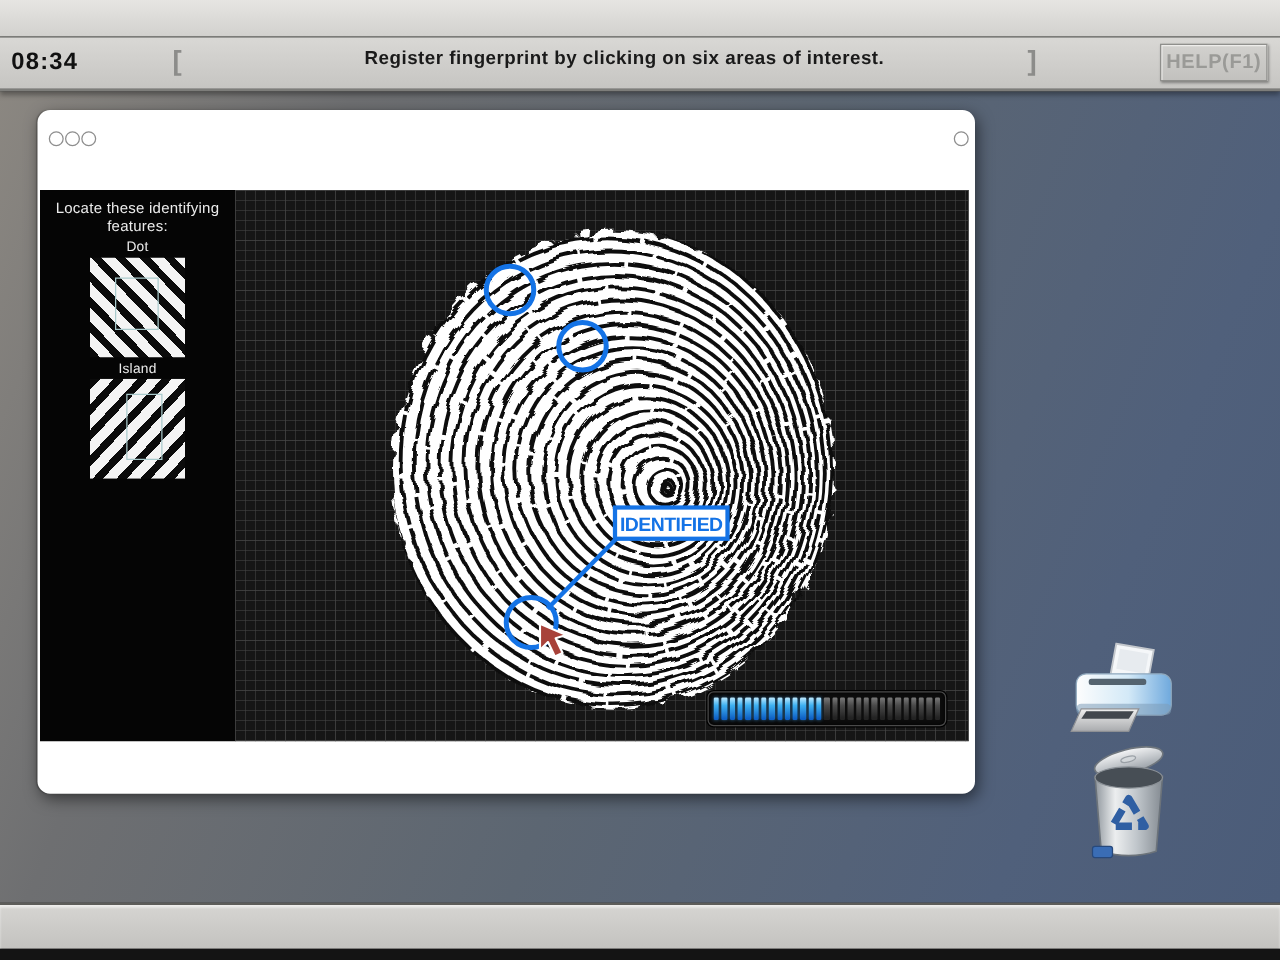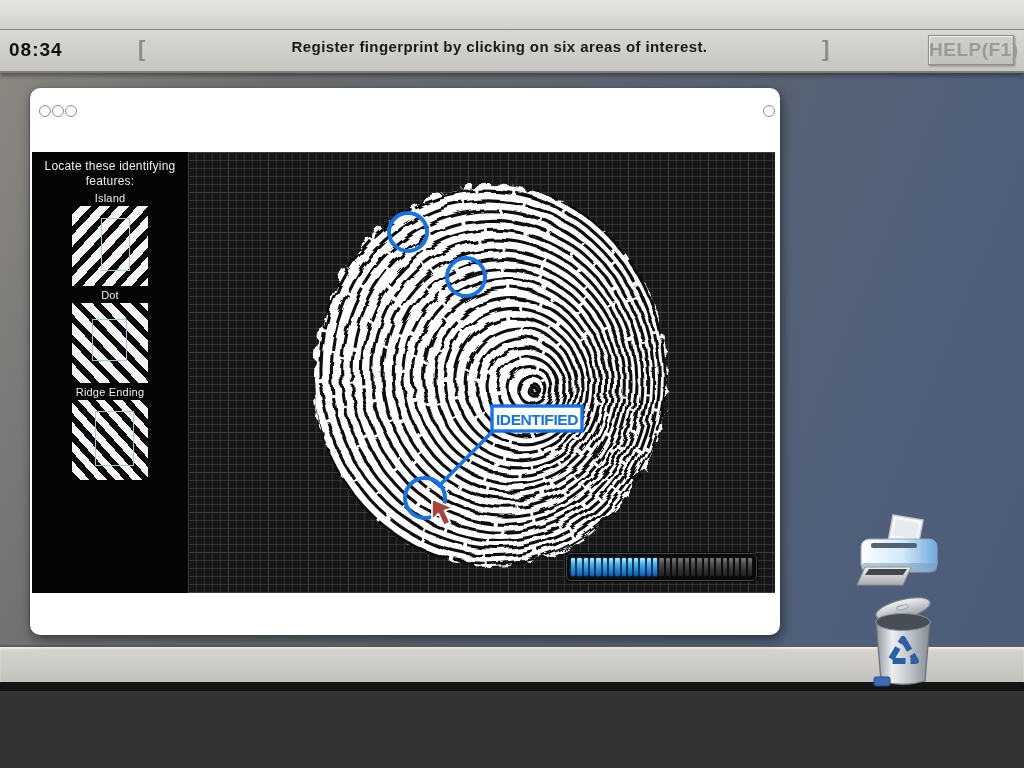--- a/index.html
+++ b/index.html
@@ -11,24 +11,24 @@
   .wall-top{ height:30px; background:linear-gradient(#e6e5e2,#d2d1ce); border-bottom:1px solid #8a8a86; }
   .status-bar{ position:relative; height:43px; background:linear-gradient(#d9d8d5,#c6c5c2);
                border-bottom:2px solid #7d7d7a; box-shadow:0 3px 4px rgba(0,0,0,.35); z-index:5; }
   .time{ position:absolute; left:9px; top:9px; font-size:19px; font-weight:bold; color:#111; letter-spacing:1px; }
   .bracket{ position:absolute; top:6px; font-size:22px; color:#8c8c8a; font-weight:bold; }
   .bracket.l{ left:138px; } .bracket.r{ left:822px; }
   .task-msg{ position:absolute; left:50%; top:8px; transform:translateX(-53%); white-space:nowrap;
              font-size:15px; font-weight:bold; color:#1a1a1a; letter-spacing:.4px; }
   .help-btn{ position:absolute; right:10px; top:5px; width:86px; height:30px; background:linear-gradient(#d2d1ce,#c2c1be);
              border:1px solid #8f8f8c; box-shadow:inset 1px 1px 0 #eeedeb, 1px 1px 2px rgba(0,0,0,.35);
-             color:#9a9a97; font-weight:bold; font-size:19px; text-align:center; line-height:28px; letter-spacing:.5px; cursor:pointer; }
-
-  
-  .desktop{ position:relative; height:572px;
+             color:#9a9a97; font-weight:bold; font-size:16px; text-align:center; line-height:28px; letter-spacing:.5px; cursor:pointer; }
+
+  
+  .desktop{ position:relative; height:649px;
             background:linear-gradient(112deg,#8b8781 0%,#6e6f71 22%,#5c6672 52%,#50607b 82%,#4b5c79 100%); }
 
   
   .app-window{ position:absolute; left:30px; top:15px; width:750px; height:547px; background:#fff;
                border-radius:10px; box-shadow:2px 4px 12px rgba(0,0,0,.5), -1px 0 1px rgba(0,0,0,.25); }
   .titlebar{ position:relative; height:64px; }
   .winctl{ position:absolute; top:17px; width:12px; height:12px; border:1.6px solid #8e8e8e; border-radius:50%; background:#fff; cursor:pointer; }
   .winctl.c1{ left:9px; } .winctl.c2{ left:22px; } .winctl.c3{ left:35px; } .winctl.cr{ left:733px; }
   .win-content{ display:flex; height:441px; padding:0 5px 0 2px; }
 
@@ -108,43 +108,36 @@
         <span class="winctl c3"></span>
         <span class="winctl cr"></span>
       </div>
 
       <div class="win-content">
 
         <div class="sidebar">
           <div class="sidebar-heading">Locate these identifying features:</div>
 
           <div class="feature">
+            <div class="feature-label">Dot</div>
+            <div class="thumb t-dot">
+              <div class="stripes"></div>
+              <div class="roi"></div>
+            </div>
+          </div>
+
+          <div class="feature">
             <div class="feature-label">Island</div>
             <div class="thumb t-island">
               <div class="stripes"></div>
               <div class="roi"></div>
             </div>
           </div>
 
-          <div class="feature">
-            <div class="feature-label">Dot</div>
-            <div class="thumb t-dot">
-              <div class="stripes"></div>
-              <div class="roi"></div>
-            </div>
-          </div>
-
-
-          <div class="feature">
-            <div class="feature-label">Ridge Ending</div>
-            <div class="thumb t-ridge">
-              <div class="stripes"></div>
-              <div class="roi"></div>
-            </div>
-          </div>
+
         </div>
 
         <div class="fp-canvas">
           <svg class="fp-svg" viewBox="0 0 587 441">
             <defs>
               <filter id="roughRidges" x="-15%" y="-15%" width="130%" height="130%">
                 <feTurbulence type="turbulence" baseFrequency="0.024 0.04" numOctaves="2" seed="11" result="n"></feTurbulence>
                 <feDisplacementMap in="SourceGraphic" in2="n" scale="7"></feDisplacementMap>
               </filter>
               <filter id="roughBlob" x="-15%" y="-15%" width="130%" height="130%">

